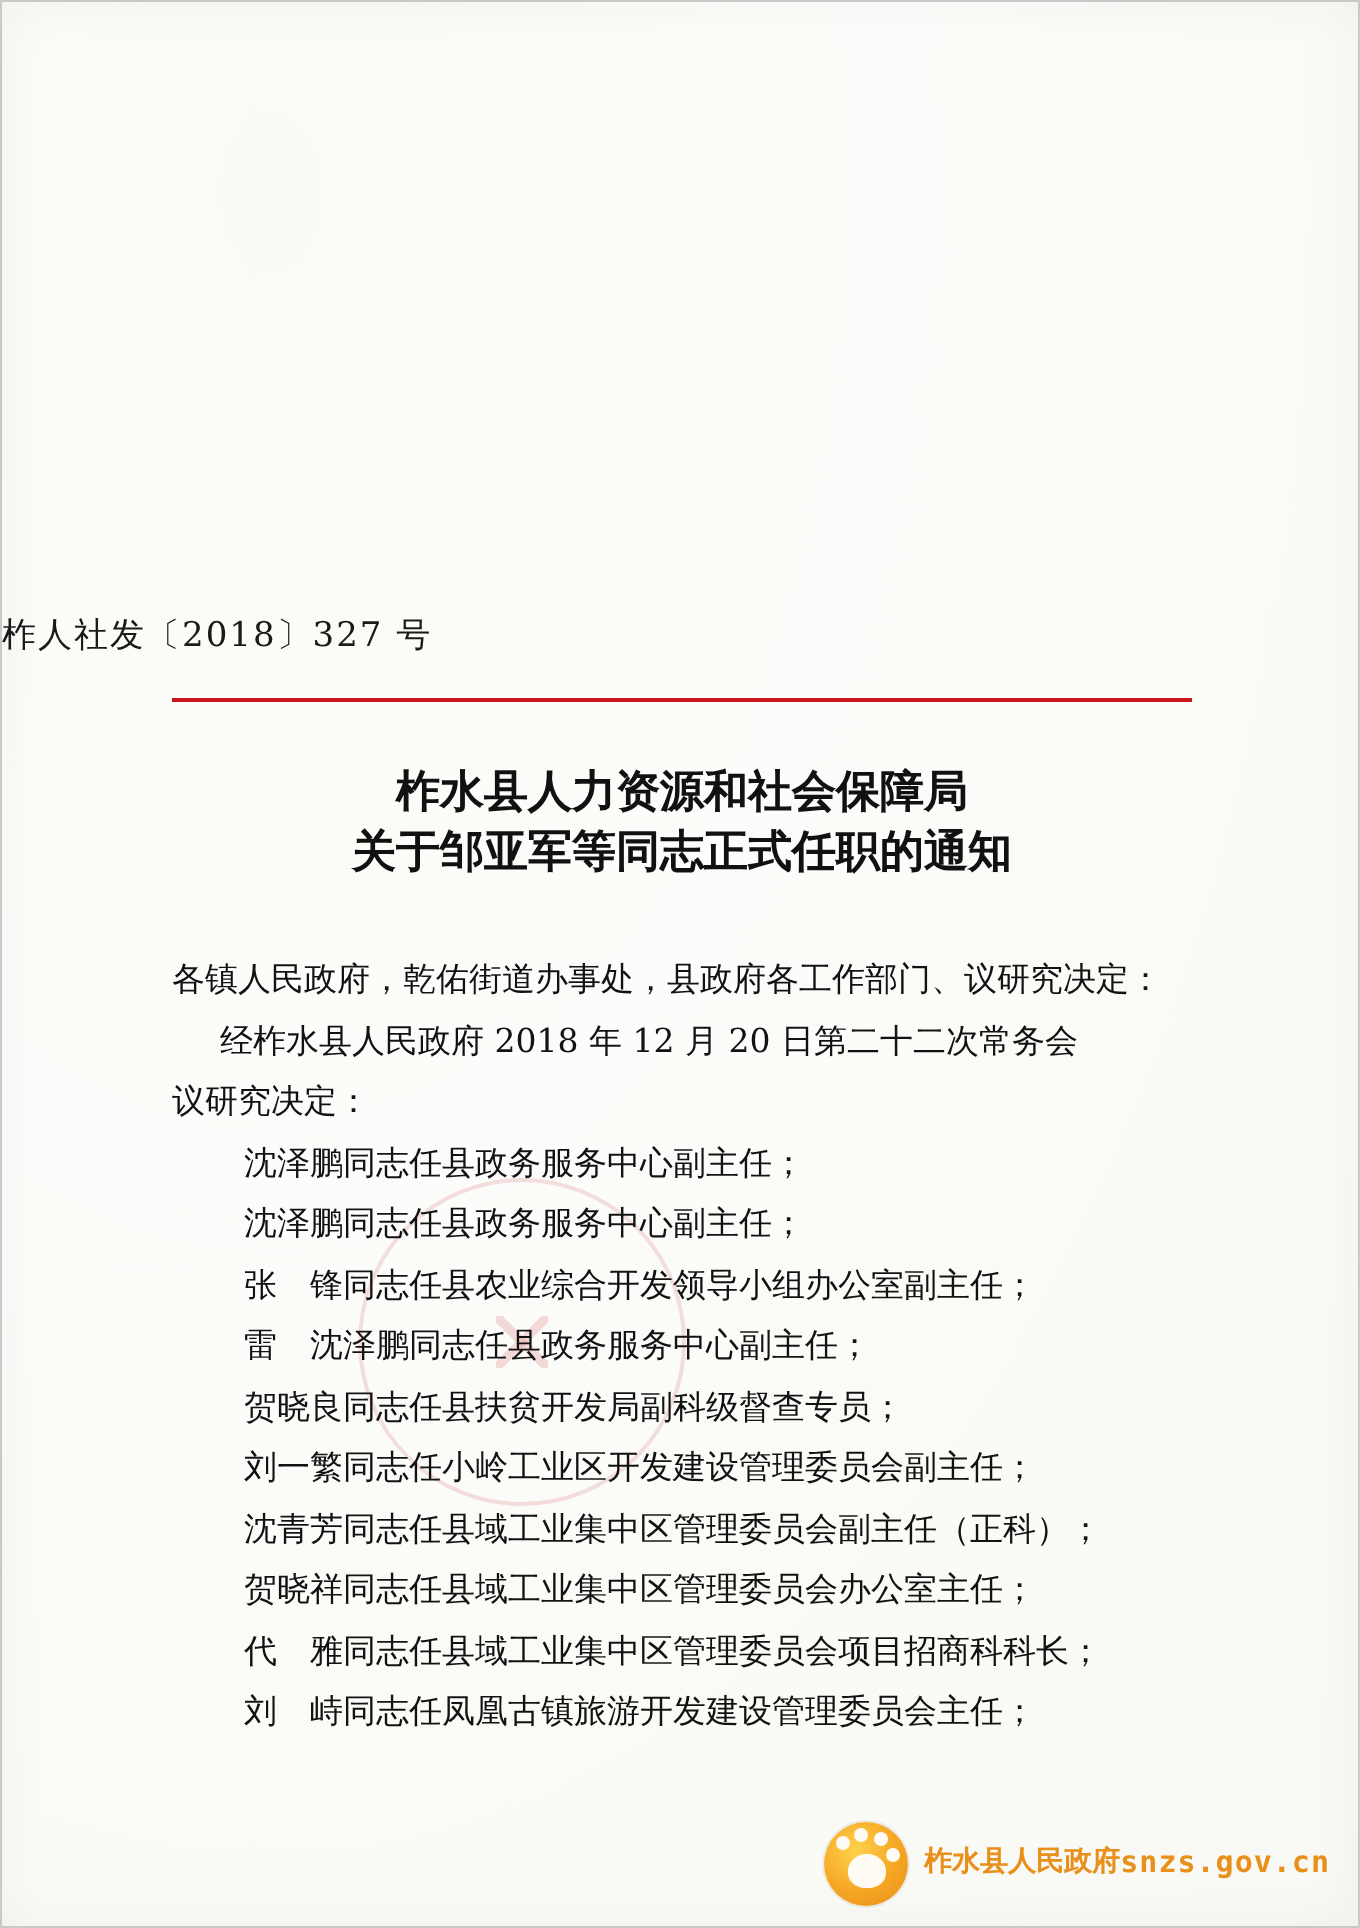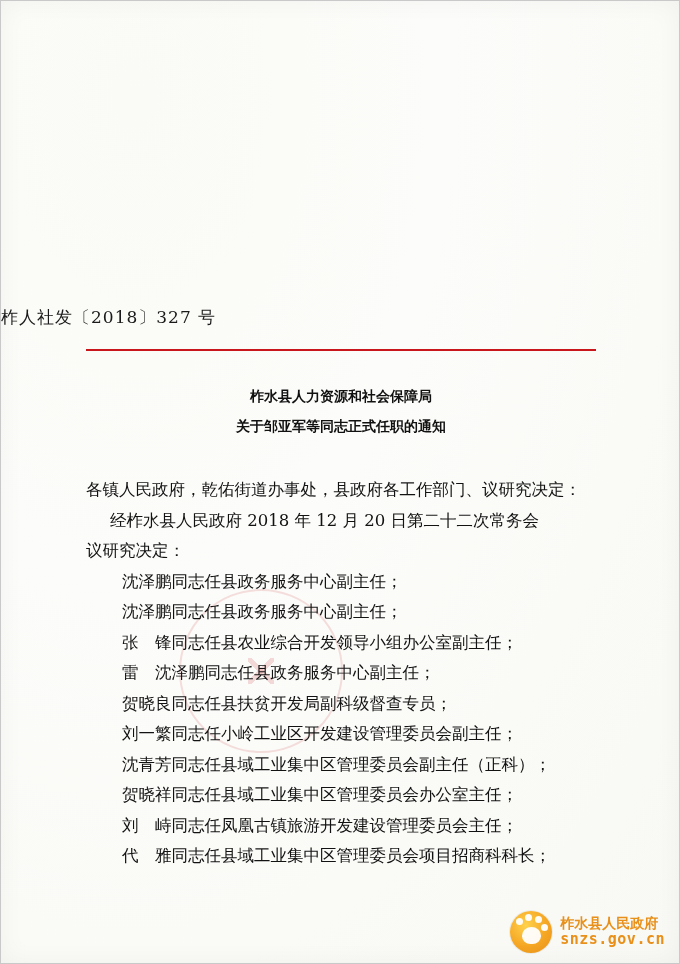--- a/index.html
+++ b/index.html
@@ -68,21 +68,21 @@
   }
 
   .subject {
     position: absolute;
     top: 380px;
     left: 0;
     width: 680px;
     text-align: center;
     font-family: "DejaVu Serif", "Liberation Serif", serif;
     font-weight: bold;
-    font-size: 14px;
+    font-size: 22px;
     color: #111;
     line-height: 30px;
   }
   .subject div { white-space: nowrap; }
 
   .body {
     position: absolute;
     top: 474px;
     left: 85px;
     width: 514px;
@@ -158,21 +158,21 @@
     left: 12px;
     top: 16px;
     width: 19px;
     height: 17px;
     border-radius: 50% 50% 45% 45%;
     background: #fff;
     opacity: 0.95;
   }
   #footer-logo .texts {
     display: flex;
-    flex-direction: column;
+    flex-direction: row;
     line-height: 1.15;
   }
   #footer-logo .t1 {
     color: #e8901a;
     font-size: 14px;
     font-family: "DejaVu Sans", "Liberation Sans", sans-serif;
     font-weight: bold;
   }
   #footer-logo .t2 {
     color: #e8901a;
@@ -206,22 +206,22 @@
     <p class="indent2">经柞水县人民政府 2018 年 12 月 20 日第二十二次常务会</p>
     <p>议研究决定：</p>
     <p class="indent-item">沈泽鹏同志任县政务服务中心副主任；</p>
     <p class="indent-item">沈泽鹏同志任县政务服务中心副主任；</p>
     <p class="indent-item">张　锋同志任县农业综合开发领导小组办公室副主任；</p>
     <p class="indent-item">雷　沈泽鹏同志任县政务服务中心副主任；</p>
     <p class="indent-item">贺晓良同志任县扶贫开发局副科级督查专员；</p>
     <p class="indent-item">刘一繁同志任小岭工业区开发建设管理委员会副主任；</p>
     <p class="indent-item">沈青芳同志任县域工业集中区管理委员会副主任（正科）；</p>
     <p class="indent-item">贺晓祥同志任县域工业集中区管理委员会办公室主任；</p>
+    <p class="indent-item">代　雅同志任县域工业集中区管理委员会项目招商科科长；</p>
     <p class="indent-item">刘　峙同志任凤凰古镇旅游开发建设管理委员会主任；</p>
-    <p class="indent-item">代　雅同志任县域工业集中区管理委员会项目招商科科长；</p>
   </div>
 
   <div id="footer-logo">
     <div class="mark">
       <span class="dot d1"></span>
       <span class="dot d2"></span>
       <span class="dot d3"></span>
       <span class="dot d4"></span>
       <span class="paw"></span>
     </div>

